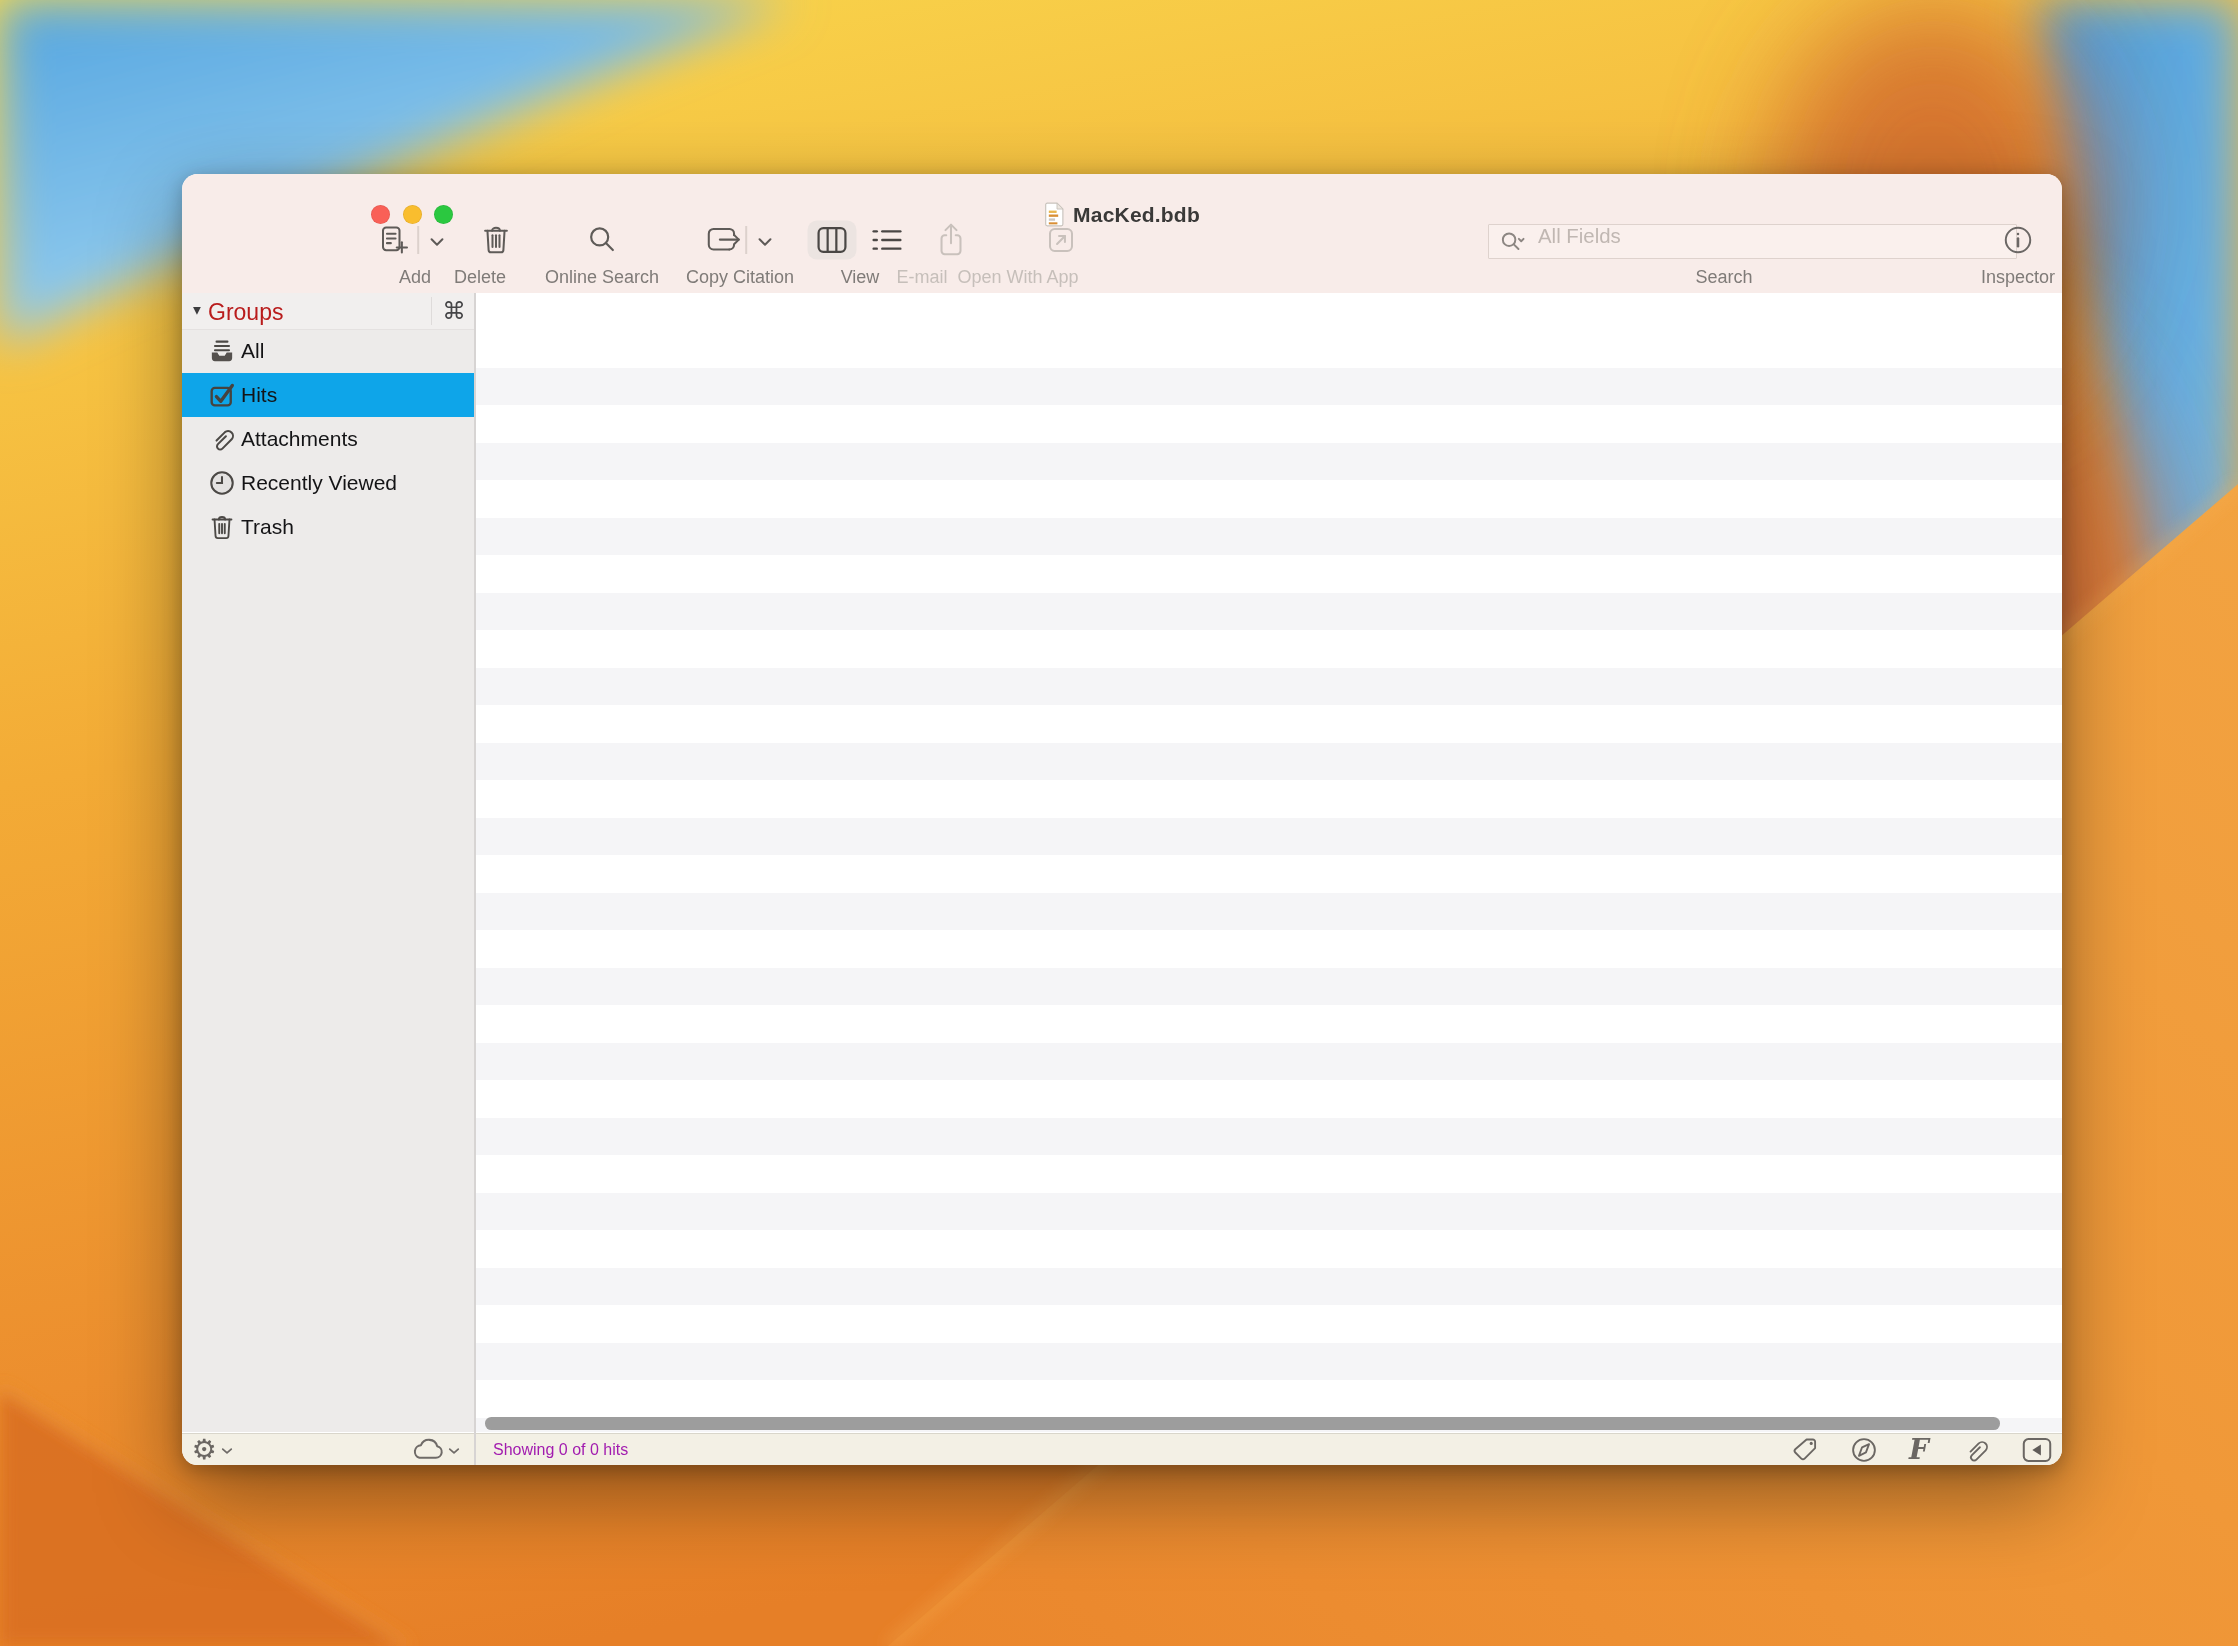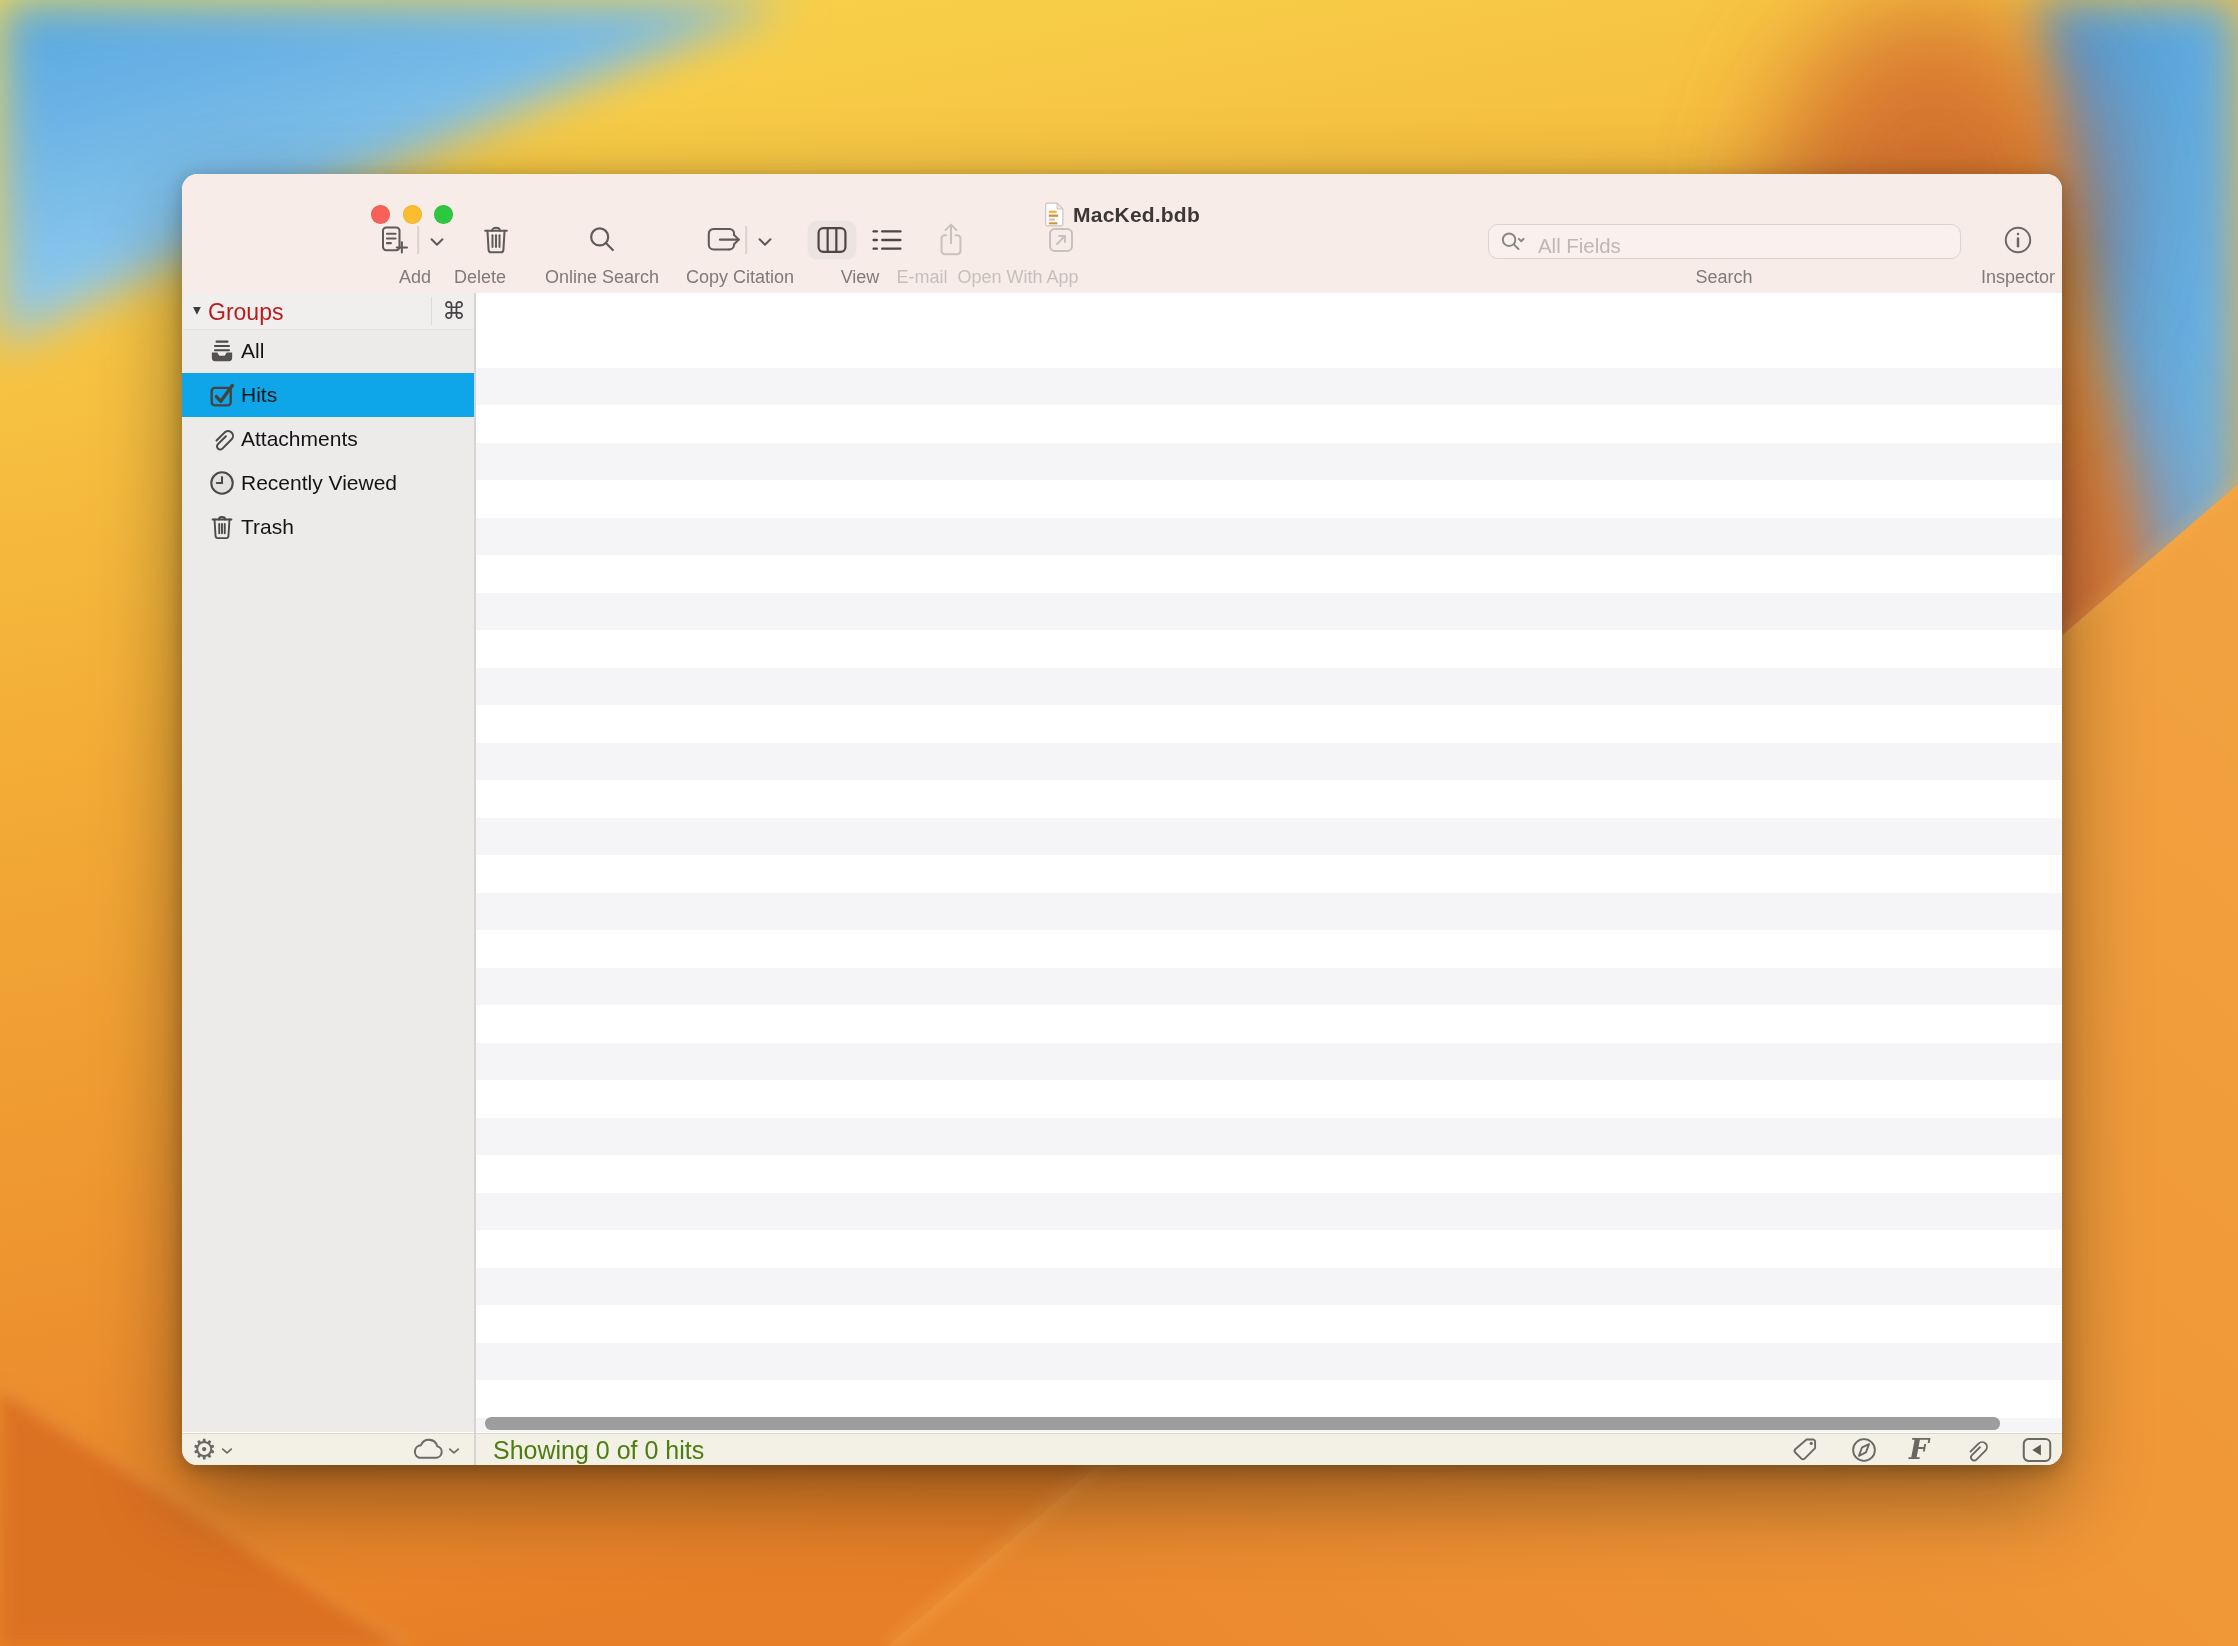--- a/index.html
+++ b/index.html
@@ -19,23 +19,23 @@
   .toolbar{position:absolute;left:0;top:0;width:1880px;height:119px;background:#f8ece9;border-bottom:0.8px solid #e2dad6;}
   .traffic{position:absolute;top:31px;width:19px;height:19px;border-radius:50%;box-shadow:inset 0 0 0 0.8px rgba(0,0,0,.08);}
   .titlegroup{position:absolute;left:940px;top:28px;transform:translateX(-50%);display:flex;align-items:center;gap:8.6px;}
   .titletext{font-size:21px;font-weight:700;color:#3a3938;letter-spacing:0.2px;}
   .tlabel{position:absolute;top:93px;transform:translateX(-50%);font-size:18px;color:#7f7b78;white-space:nowrap;}
   .tlabel.disabled{color:#c6bfba;}
   .ic{position:absolute;transform:translate(-50%,-50%);display:flex;align-items:center;justify-content:center;}
   .vdivider-sm{position:absolute;width:1.6px;height:28px;background:#dcd1cc;transform:translate(-50%,-50%);}
   .viewsel{position:absolute;width:49px;height:39px;border-radius:9.4px;background:#ece4e1;transform:translate(-50%,-50%);}
   .searchfield{
-    position:absolute;left:1306px;top:50px;width:473px;height:35px;border-radius:10px;
+    position:absolute;left:1306px;top:50px;width:529px;height:35px;border-radius:1px;
     background:#faf0ed;border:1.6px solid #ded2cd;box-sizing:border-box;
-    display:flex;align-items:flex-end;
+    display:flex;align-items:flex-start;
   }
   .searchplaceholder{font-size:20.4px;color:#c0b7b2;margin-left:49px;}
   
   .sidebar{position:absolute;left:0;top:119px;width:292px;height:1139px;background:#edebea;}
   .sideheader{position:absolute;left:0;top:0;width:292px;height:36px;background:#f1efee;border-bottom:0.8px solid #e4e1e0;}
   .sideheader .disc{position:absolute;left:11px;top:7px;font-size:15.7px;color:#3c3c3e;}
   .sideheader .hlabel{position:absolute;left:26px;top:5.5px;font-size:23px;color:#b91c1c;}
   .sideheader .hsep{position:absolute;left:249px;top:3.9px;width:0.8px;height:28px;background:#dedbda;}
   .sideheader .cmd{position:absolute;left:272px;top:3.9px;transform:translateX(-50%);font-size:23.6px;color:#454547;font-family:"DejaVu Sans",sans-serif;}
   .sideitems{position:absolute;left:0;top:36px;width:292px;}
@@ -47,21 +47,21 @@
   
   .main{position:absolute;left:294px;top:119px;width:1586px;height:1139px;background:#fff;}
   .colheader{position:absolute;left:0;top:0;width:1586px;height:36px;background:#f6f5f5;border-bottom:0.8px solid #dcdcda;}
   .colheader .ctext{position:absolute;top:6.3px;font-size:20.4px;color:#39393b;white-space:nowrap;}
   .colheader .csep{position:absolute;top:4.7px;width:0.8px;height:27px;background:#d9d9d9;}
   .rows{position:absolute;left:0;top:37px;width:1586px;height:1102px;
     background:repeating-linear-gradient(to bottom,#ffffff 0px,#ffffff 38px,#f5f5f7 38px,#f5f5f7 75px);}
   .hscrollbar{position:absolute;left:303px;top:1243px;width:1515px;height:12.6px;border-radius:6.3px;background:#9d9d9d;z-index:5;}
   
   .statusbar{position:absolute;left:0;top:1259px;width:1880px;height:32px;background:#f3f0e5;border-top:0.8px solid #d9d6cb;}
-  .statustext{position:absolute;left:311px;top:50%;transform:translateY(-50%);font-size:25px;color:#4d7c0f;white-space:nowrap;text-align:center;}
+  .statustext{position:absolute;left:311px;top:50%;transform:translateY(-50%);font-size:16px;color:#a21caf;white-space:nowrap;text-align:center;}
   .gearglyph{font-size:28px;color:#6b6763;font-family:"DejaVu Sans",sans-serif;line-height:1;}
   .fglyph{font-family:"DejaVu Serif",serif;font-style:italic;font-weight:600;font-size:28px;color:#6b6763;line-height:1;}
   svg{display:block;}
 </style>
 </head>
 <body>
 
 <div id="wallpaper">
   <svg width="2239" height="1646" viewBox="0 0 2849 2095" preserveAspectRatio="none">
     <defs>

